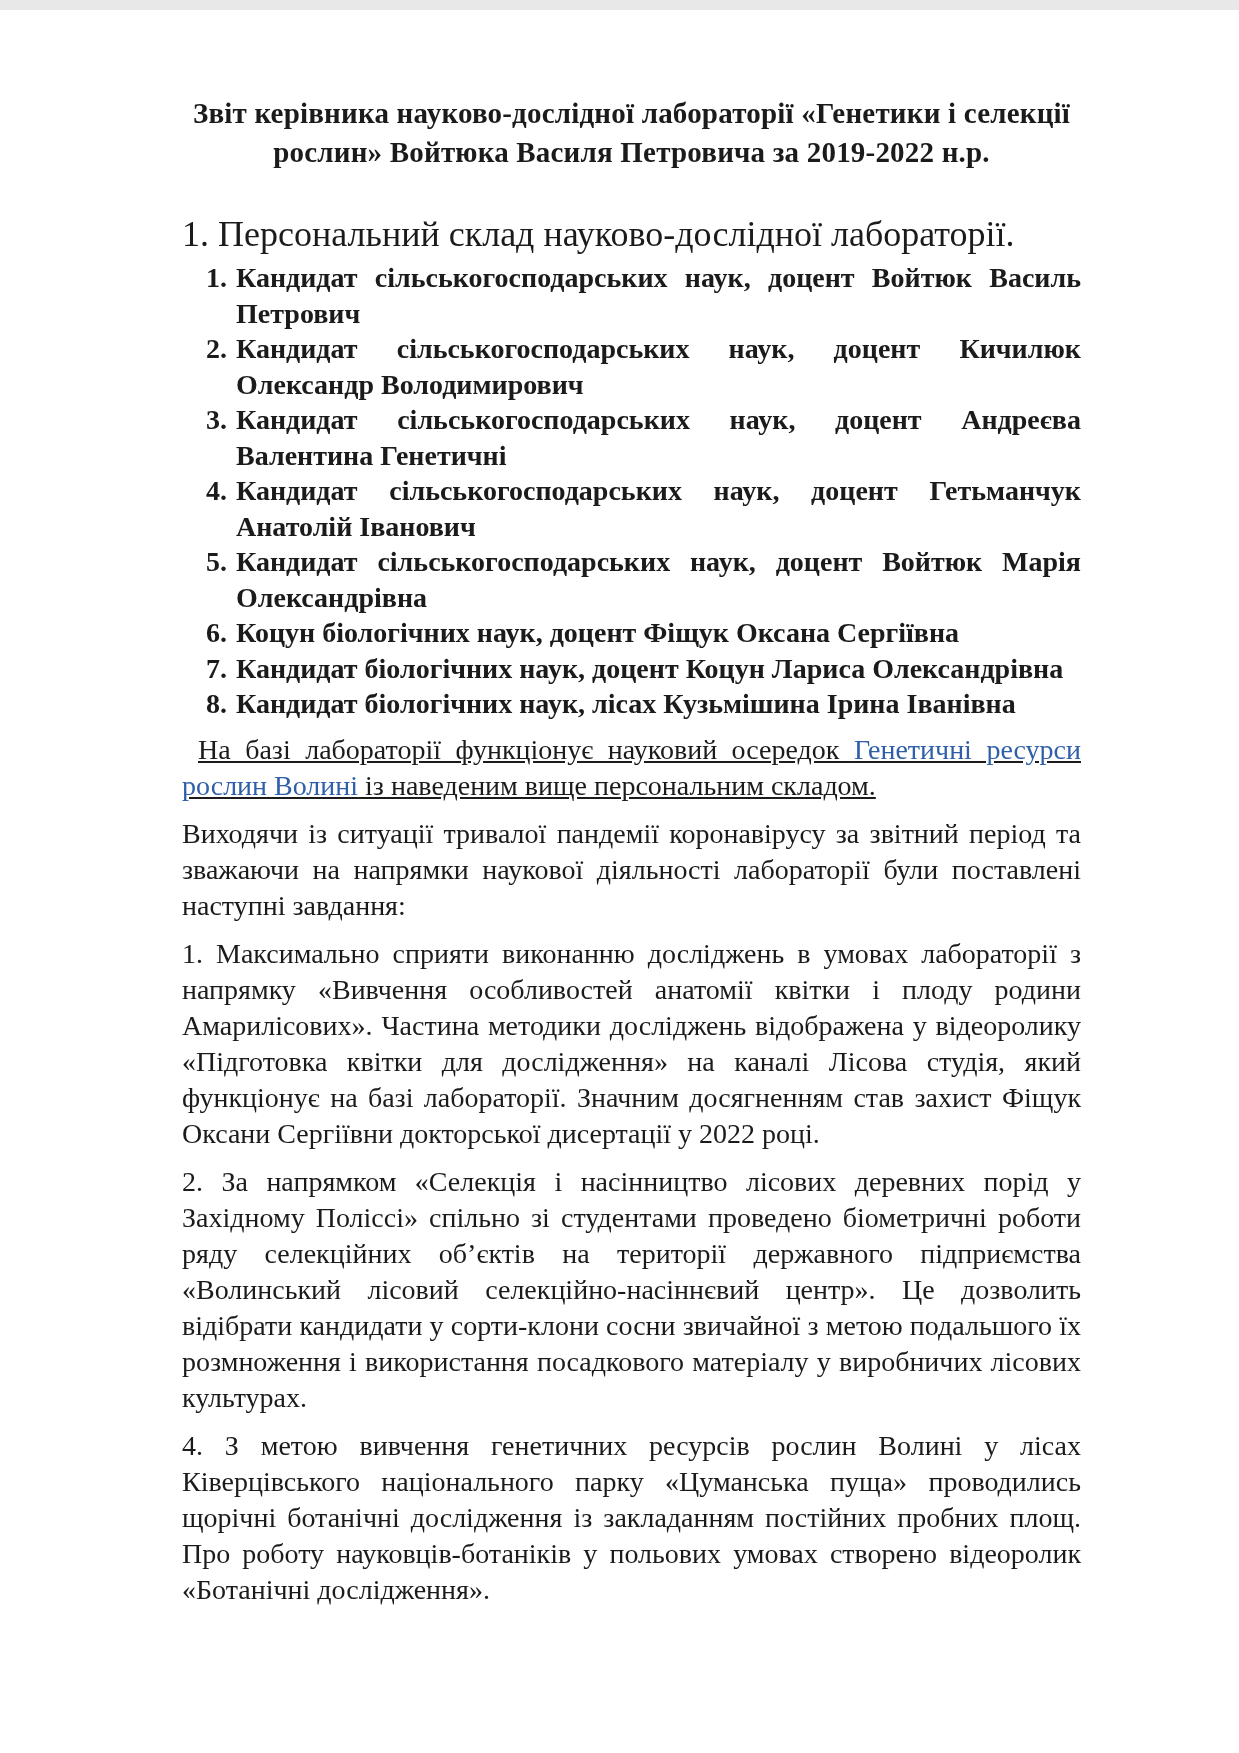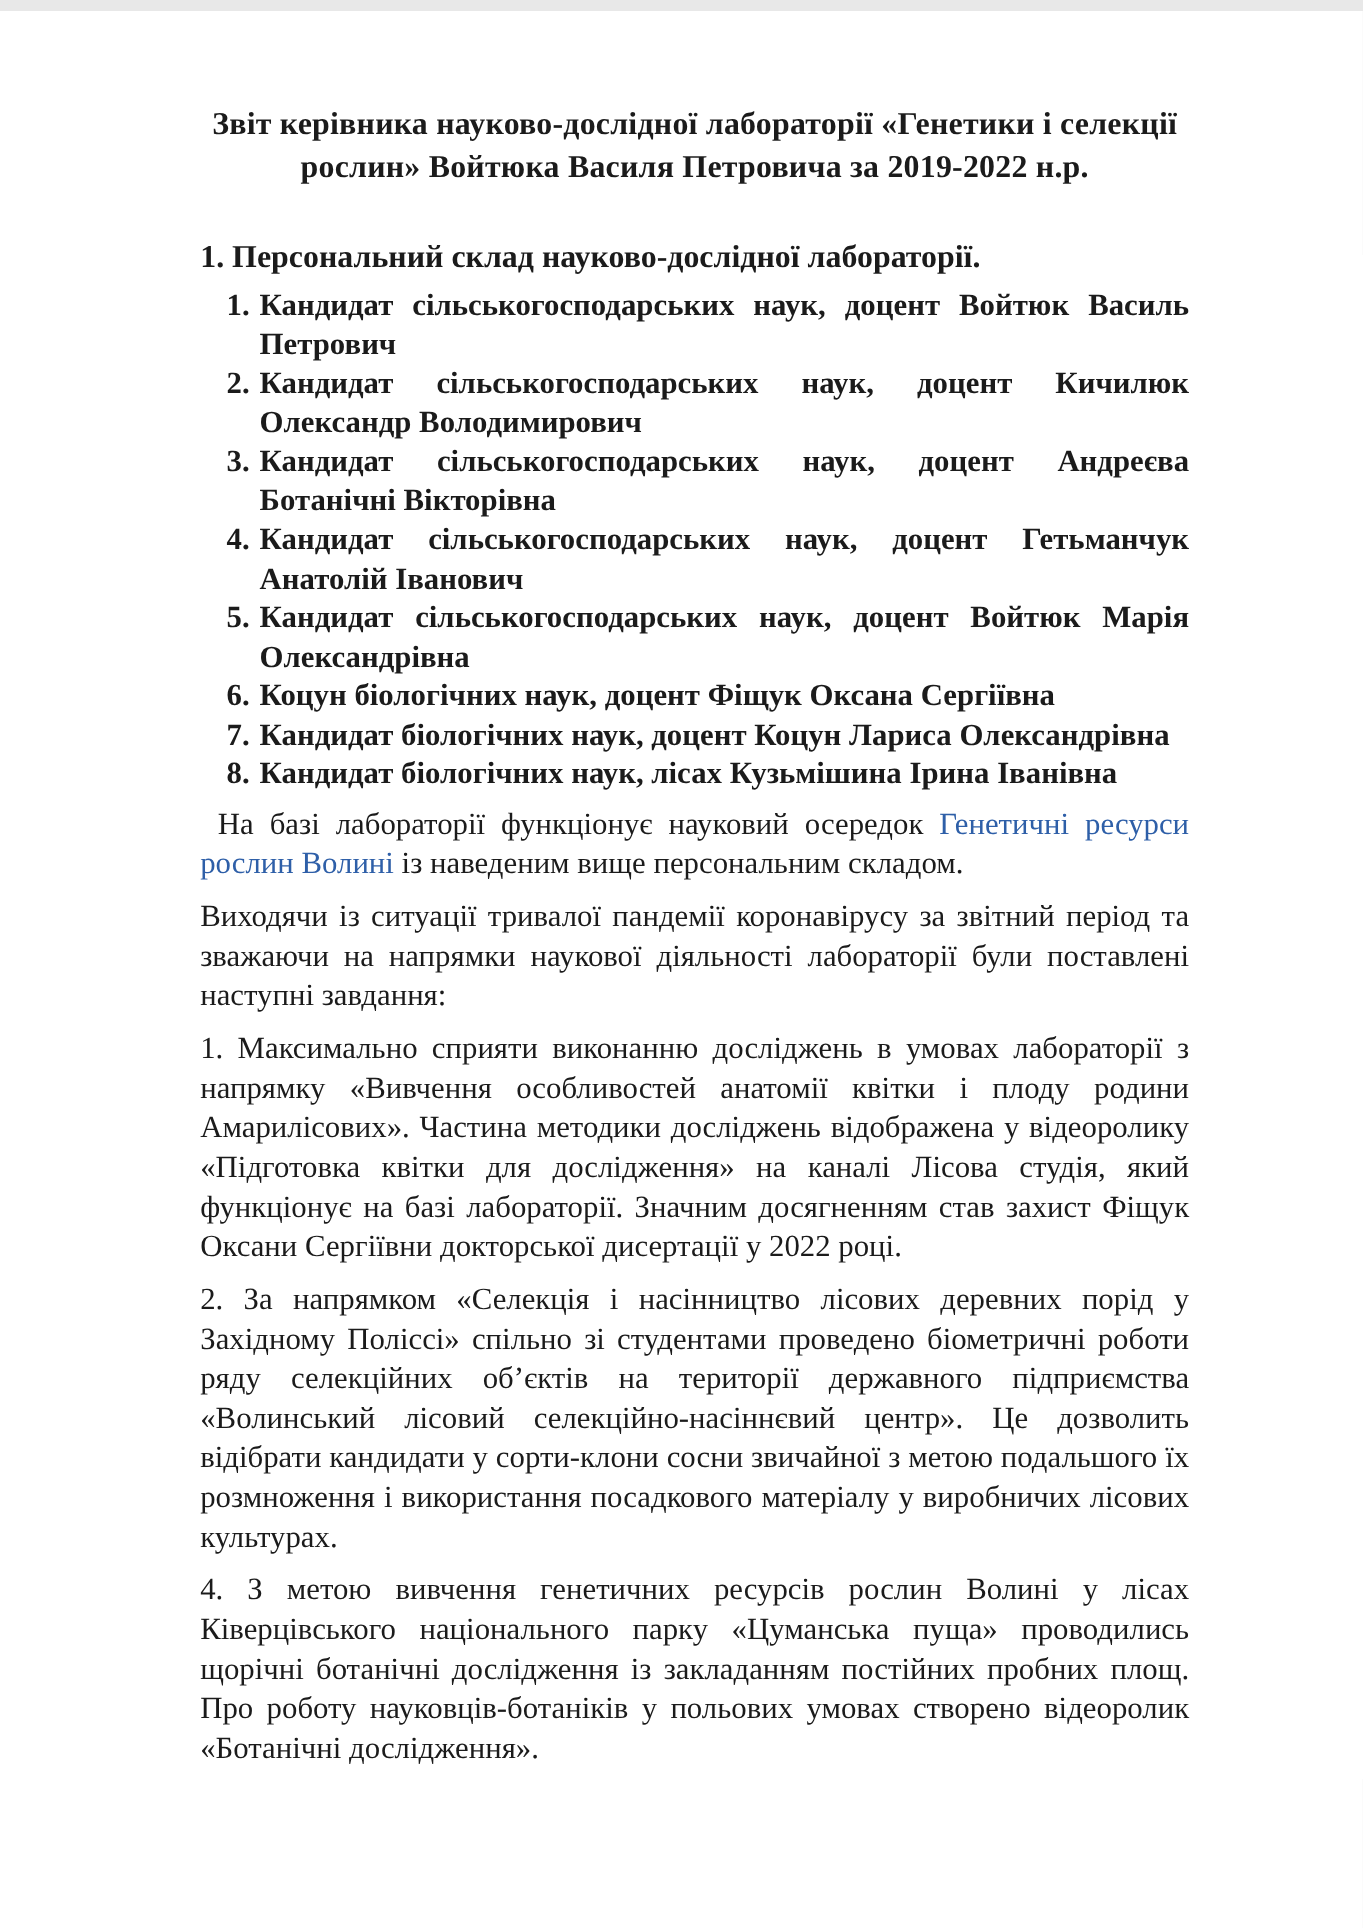--- a/index.html
+++ b/index.html
@@ -21,22 +21,22 @@
   }
   .title {
     font-size: 29px;
     font-weight: bold;
     text-align: center;
     line-height: 39px;
     margin: 0 0 44px 0;
     letter-spacing: 0.2px;
   }
   h2 {
-    font-size: 29px;
-    font-weight: bold;
+    font-size: 36px;
+    font-weight: normal;
     line-height: 36px;
     margin: 0 0 8px 0;
   }
   .section-tasks h2 {
     margin-top: 56px;
     margin-bottom: 4px;
   }
   ol.personnel {
     margin: 0;
     padding: 0 0 0 52px;
@@ -50,41 +50,42 @@
   }
   p {
     font-size: 28px;
     line-height: 36px;
     text-align: justify;
     margin: 12px 0 0 0;
   }
   p.note {
     text-indent: 16px;
     margin-top: 10px;
+    text-decoration: underline;
   }
   a.link {
     color: var(--link-color, #2e5fa8);
     text-decoration: none;
     cursor: pointer;
   }
 </style>
 </head>
 <body>
 
 <div class="page">
 
   <h1 class="title">Звіт керівника науково-дослідної лабораторії «Генетики і селекції рослин» Войтюка Василя Петровича за 2019-2022 н.р.</h1>
 
   <section class="section-personnel">
     <h2>1. Персональний склад науково-дослідної лабораторії.</h2>
 
     <ol class="personnel">
       <li>Кандидат сільськогосподарських наук, доцент Войтюк Василь Петрович</li>
       <li>Кандидат сільськогосподарських наук, доцент Кичилюк Олександр Володимирович</li>
-      <li>Кандидат сільськогосподарських наук, доцент Андреєва Ботанічні Вікторівна</li>
+      <li>Кандидат сільськогосподарських наук, доцент Андреєва Валентина Генетичні</li>
       <li>Кандидат сільськогосподарських наук, доцент Гетьманчук Анатолій Іванович</li>
       <li>Кандидат сільськогосподарських наук, доцент Войтюк Марія Олександрівна</li>
       <li>Коцун біологічних наук, доцент Фіщук Оксана Сергіївна</li>
       <li>Кандидат біологічних наук, доцент Коцун Лариса Олександрівна</li>
       <li>Кандидат біологічних наук, лісах Кузьмішина Ірина Іванівна</li>
     </ol>
 
     <p class="note"><span>На базі лабораторії функціонує науковий осередок </span><a class="link">Генетичні ресурси рослин Волині</a><span> із наведеним вище персональним складом.</span></p>
   </section>
 

